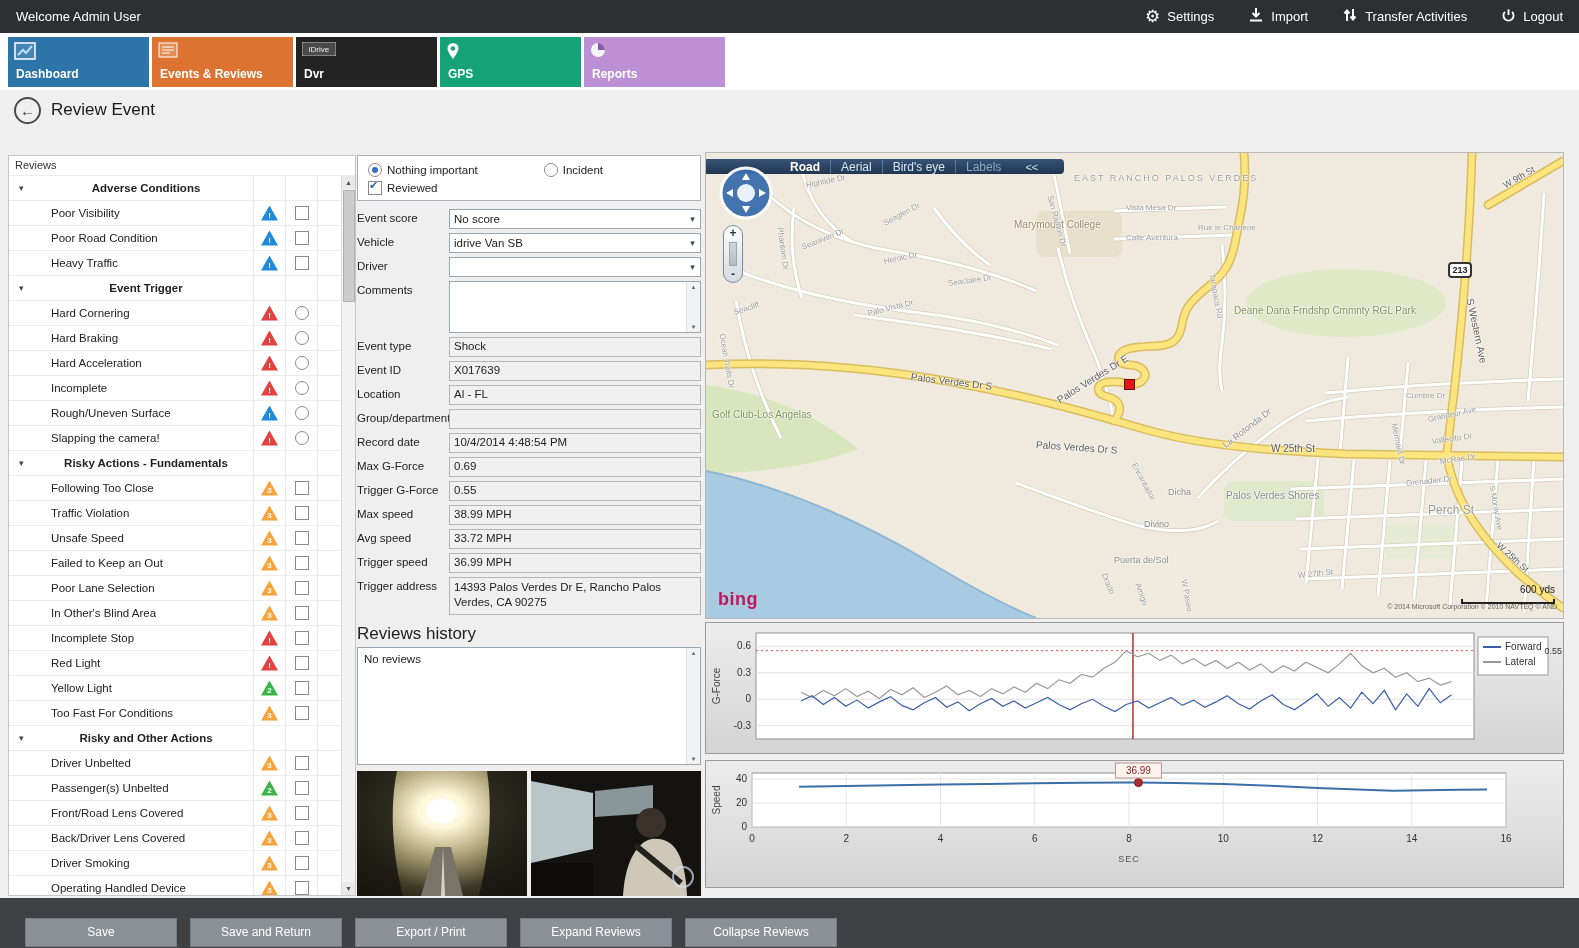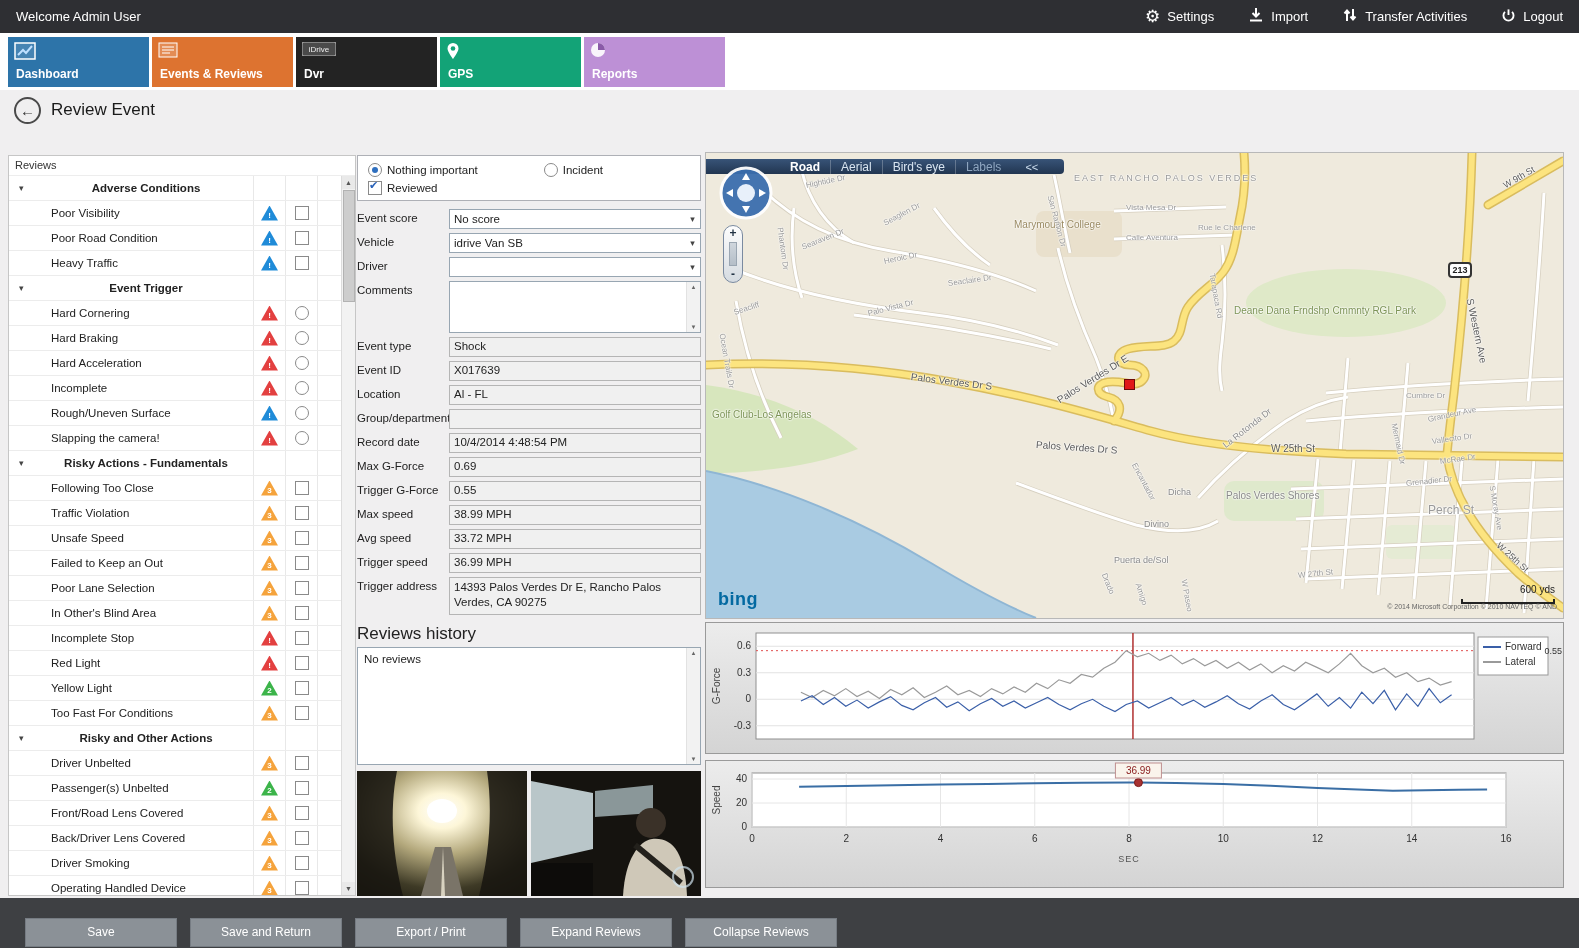--- a/index.html
+++ b/index.html
@@ -84,21 +84,21 @@
   .mtab:first-child{border-left:none;}
   .mtab.active{color:#fff;font-weight:bold;}
   .mtab.dim{color:#8fa6c0;}
   .mcollapse{margin-left:14px;font-size:11px;color:#cfe0f0;}
   .compass{position:absolute;left:12px;top:12px;}
   .zoomctl{position:absolute;left:17px;top:72px;width:20px;height:58px;background:linear-gradient(#fdfdfd,#d5dbe1);border:1px solid #7a8aa0;border-radius:10px;display:flex;flex-direction:column;align-items:center;box-sizing:border-box;}
   .zbtn{height:15px;font-size:12px;line-height:15px;color:#234;font-weight:bold;}
   .zmid{flex:1;width:8px;background:linear-gradient(#cfd6dd,#b4bec8);border:1px solid #9aa6b2;margin:1px 0;box-sizing:border-box;}
   .marker{position:absolute;left:418px;top:226px;width:11px;height:11px;background:#e01818;border:1px solid #6d0a0a;box-sizing:border-box;}
   .shield{position:absolute;left:742px;top:109px;width:24px;height:16px;background:#fff;border:2px solid #333;border-radius:4px;font-size:9px;font-weight:bold;color:#222;display:flex;align-items:center;justify-content:center;box-sizing:border-box;}
-  .bing{position:absolute;left:12px;top:436px;font-size:18px;font-weight:bold;color:#0369a1;letter-spacing:.5px;}
+  .bing{position:absolute;left:12px;top:436px;font-size:18px;font-weight:bold;color:#be185d;letter-spacing:.5px;}
   .scalewrap{position:absolute;right:8px;top:426px;text-align:right;}
   .scaletext{font-size:10px;color:#222;}
   .scalebar{width:94px;height:5px;border-left:2px solid #222;border-right:2px solid #222;border-bottom:2px solid #222;margin-top:2px;box-sizing:border-box;}
   .attrib{position:absolute;right:6px;top:450px;font-size:7px;color:#666;}
 
   
   .chart-panel{position:absolute;left:705px;width:857px;background:linear-gradient(#ececec,#d4d4d4);border:1px solid #9a9a9a;box-sizing:content-box;}
   #gchart{top:622px;height:130px;}
   #schart{top:760px;height:126px;}
 

